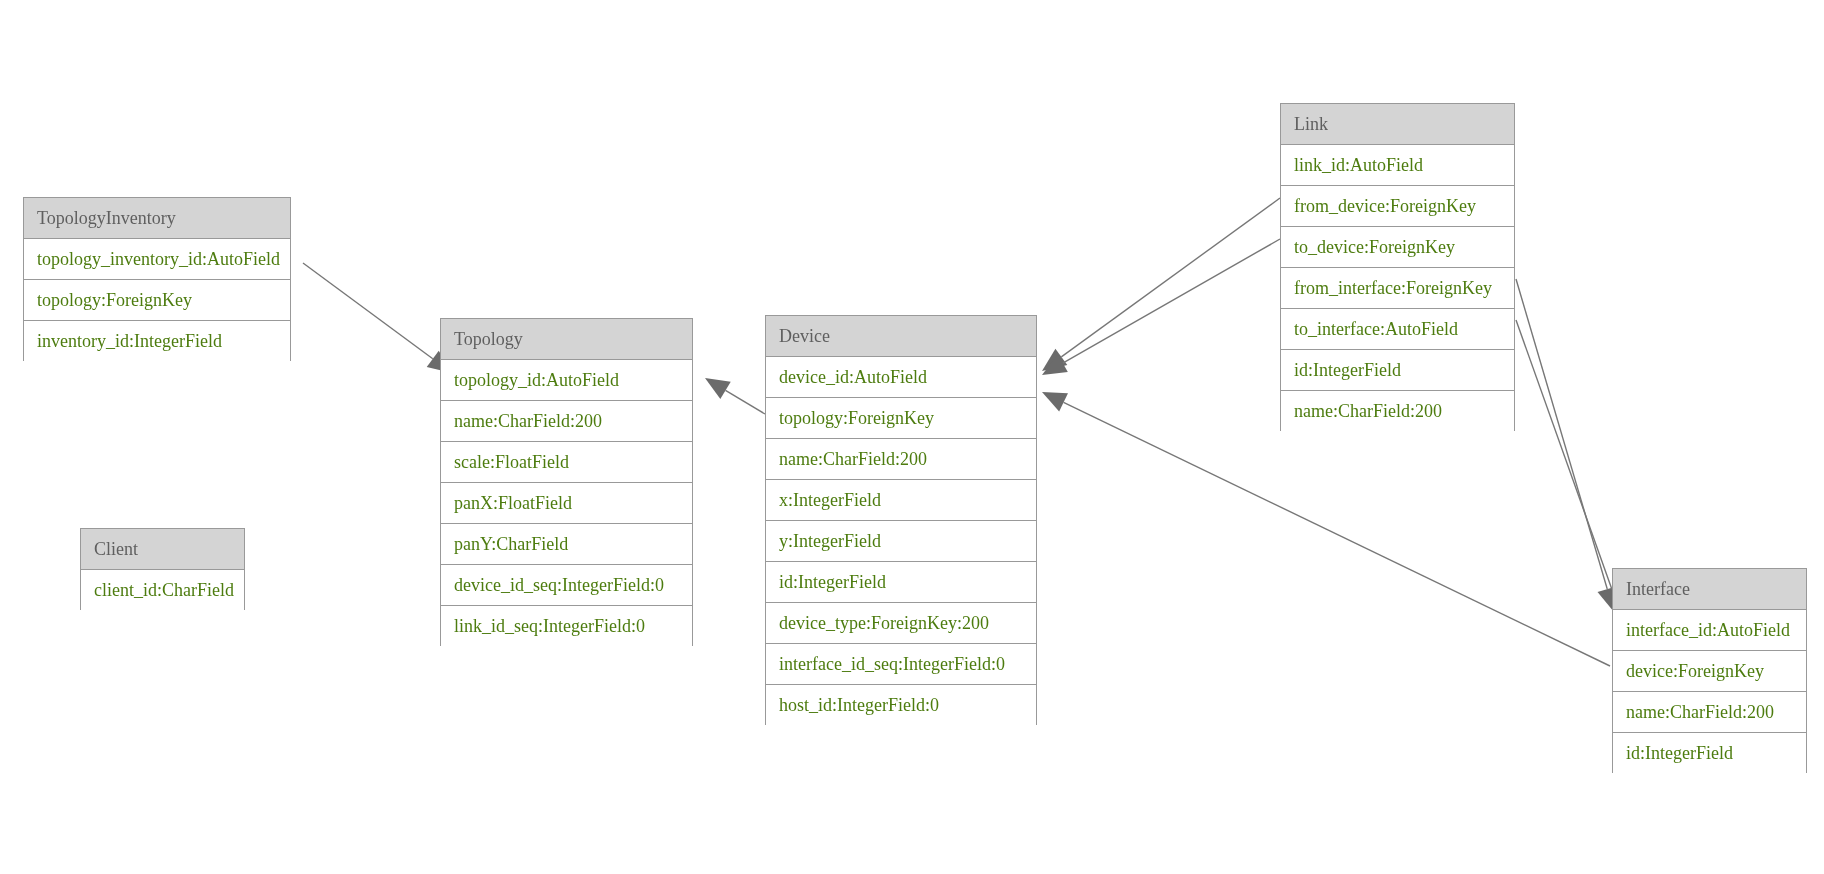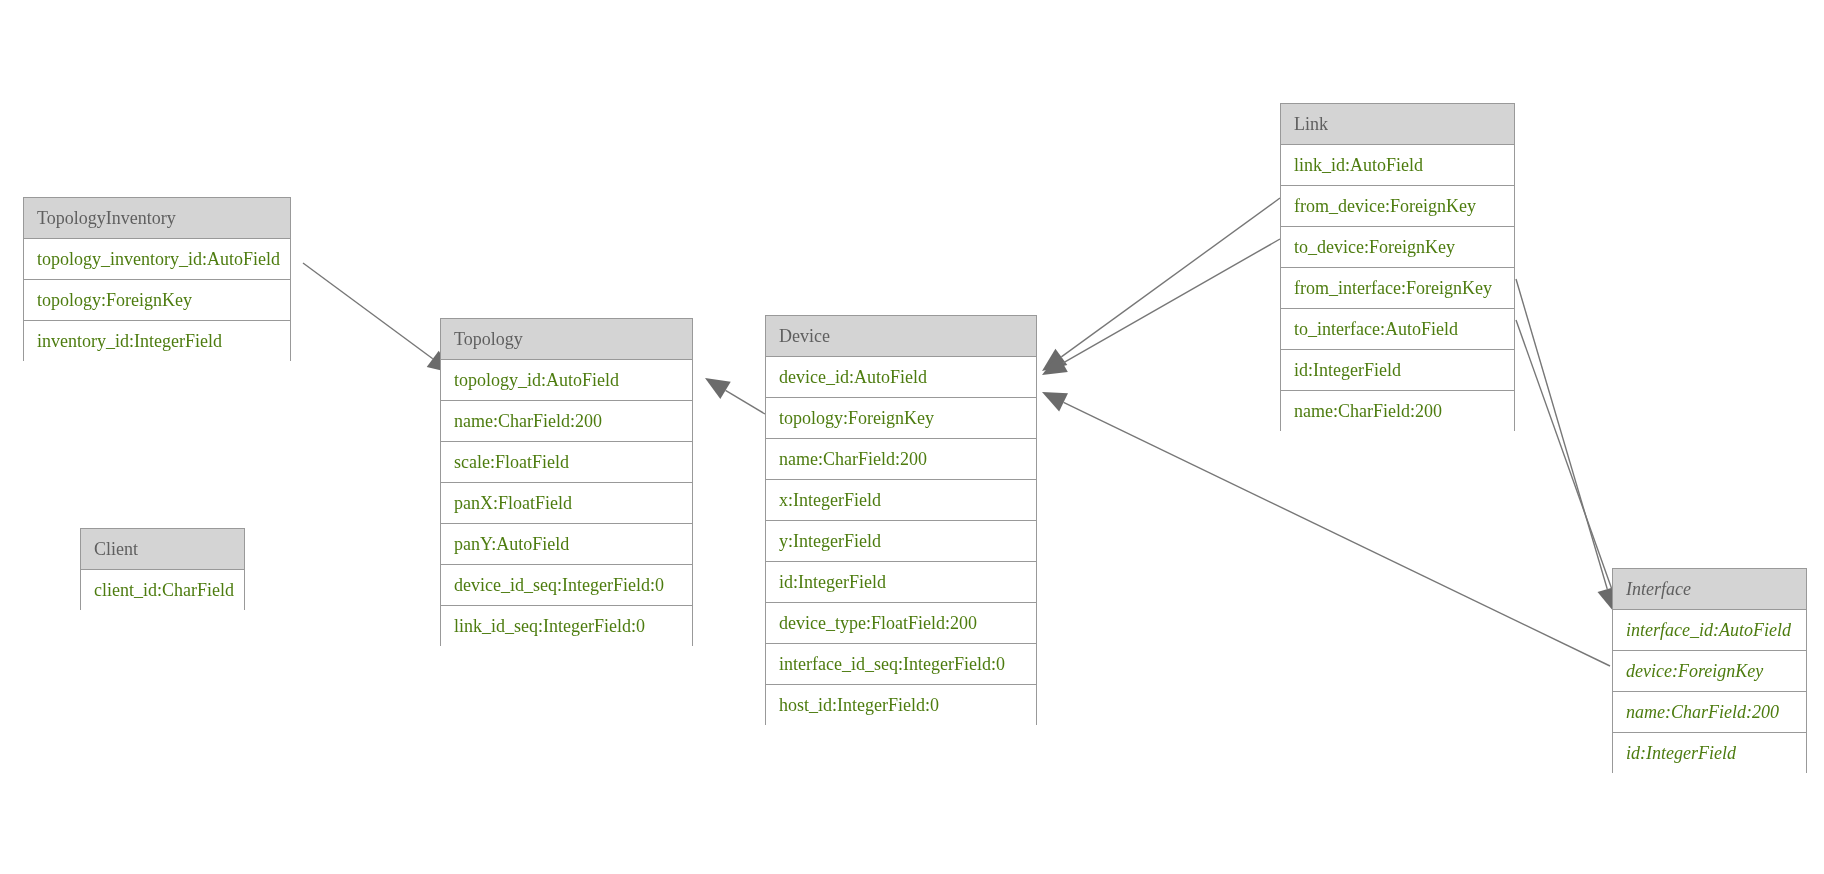--- a/index.html
+++ b/index.html
@@ -103,51 +103,51 @@
         <div class="klass-row">topology_inventory_id:AutoField</div>
         <div class="klass-row">topology:ForeignKey</div>
         <div class="klass-row">inventory_id:IntegerField</div>
       </div>
       <div class="klass" style="left: 440px; top: 318px; width: 253px; height: 328px;">
         <div class="klass-header">Topology</div>
         <div class="klass-row">topology_id:AutoField</div>
         <div class="klass-row">name:CharField:200</div>
         <div class="klass-row">scale:FloatField</div>
         <div class="klass-row">panX:FloatField</div>
-        <div class="klass-row">panY:AutoField</div>
+        <div class="klass-row">panY:CharField</div>
         <div class="klass-row">device_id_seq:IntegerField:0</div>
         <div class="klass-row">link_id_seq:IntegerField:0</div>
       </div>
       <div class="klass" style="left: 80px; top: 528px; width: 165px; height: 82px;">
         <div class="klass-header">Client</div>
         <div class="klass-row">client_id:CharField</div>
       </div>
       <div class="klass" style="left: 765px; top: 315px; width: 272px; height: 410px;">
         <div class="klass-header">Device</div>
         <div class="klass-row">device_id:AutoField</div>
         <div class="klass-row">topology:ForeignKey</div>
         <div class="klass-row">name:CharField:200</div>
         <div class="klass-row">x:IntegerField</div>
         <div class="klass-row">y:IntegerField</div>
         <div class="klass-row">id:IntegerField</div>
-        <div class="klass-row">device_type:FloatField:200</div>
+        <div class="klass-row">device_type:ForeignKey:200</div>
         <div class="klass-row">interface_id_seq:IntegerField:0</div>
         <div class="klass-row">host_id:IntegerField:0</div>
       </div>
       <div class="klass" style="left: 1280px; top: 103px; width: 235px; height: 328px;">
         <div class="klass-header">Link</div>
         <div class="klass-row">link_id:AutoField</div>
         <div class="klass-row">from_device:ForeignKey</div>
         <div class="klass-row">to_device:ForeignKey</div>
         <div class="klass-row">from_interface:ForeignKey</div>
         <div class="klass-row">to_interface:AutoField</div>
         <div class="klass-row">id:IntegerField</div>
         <div class="klass-row">name:CharField:200</div>
       </div>
-      <div class="klass" style="left: 1612px; top: 568px; width: 195px; height: 205px; font-style: italic;">
+      <div class="klass" style="left: 1612px; top: 568px; width: 195px; height: 205px;">
         <div class="klass-header">Interface</div>
         <div class="klass-row">interface_id:AutoField</div>
         <div class="klass-row">device:ForeignKey</div>
         <div class="klass-row">name:CharField:200</div>
         <div class="klass-row">id:IntegerField</div>
       </div>
     </div>
 
 </div>
 

